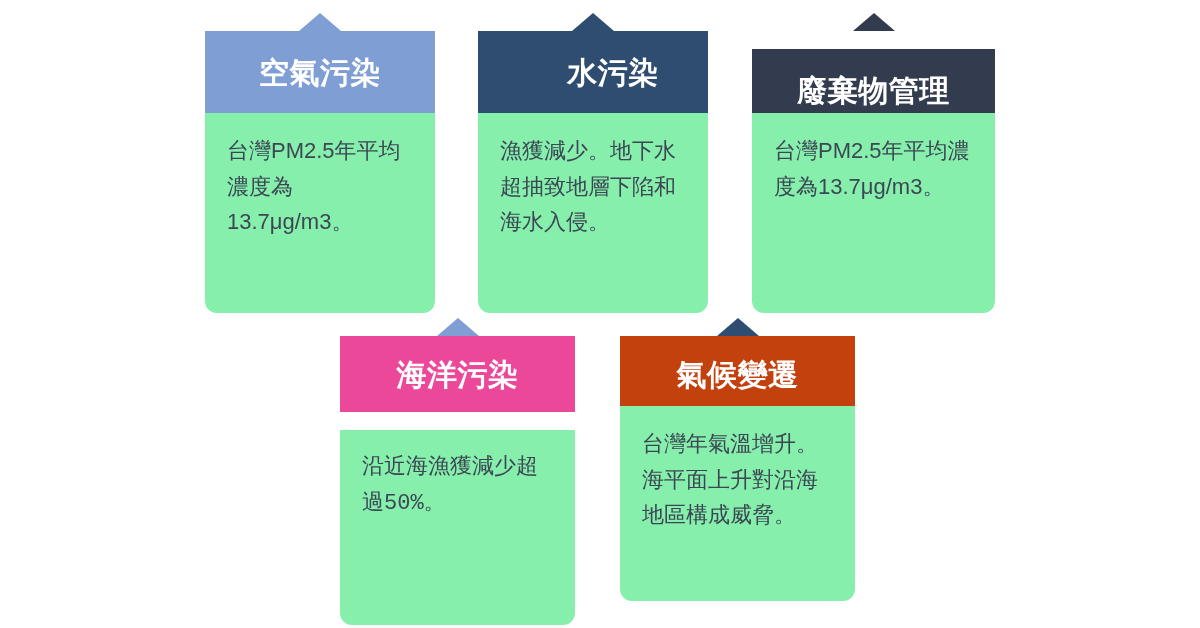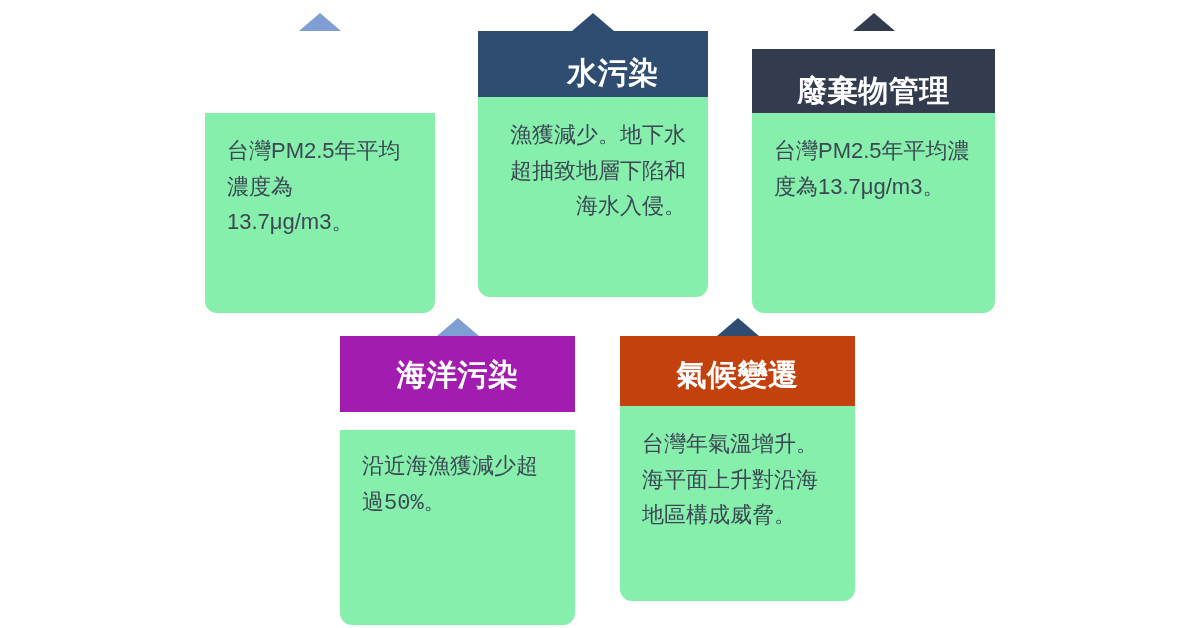--- a/index.html
+++ b/index.html
@@ -77,45 +77,48 @@
     line-height: 1.62;
     word-break: break-word;
   }
 </style>
 </head>
 <body>
 
 <div id="board">
     <div class="card" style="left: 205px; top: 13px; width: 230px; height: 300px;">
       <div class="notch" style="border-bottom: 18px solid rgb(127, 158, 212);"></div>
+      <div class="card-header" style="top: 18px; height: 82px; background: rgb(127, 158, 212);">
+        <div class="card-title">空氣污染</div>
+      </div>
       <div class="card-body" style="top: 100px; height: 200px;">
         <div class="card-text">台灣PM2.5年平均濃度為13.7μg/m3。</div>
       </div>
     </div>
     <div class="card" style="left: 478px; top: 13px; width: 230px; height: 300px;">
       <div class="notch" style="border-bottom: 18px solid rgb(46, 77, 112);"></div>
       <div class="card-header" style="top: 18px; height: 82px; background: rgb(46, 77, 112); padding-left: 40px;">
         <div class="card-title">水污染</div>
       </div>
-      <div class="card-body" style="top: 84px; height: 200px; text-align: right;">
+      <div class="card-body" style="top: 100px; height: 200px;">
         <div class="card-text">漁獲減少。地下水超抽致地層下陷和海水入侵。</div>
       </div>
     </div>
     <div class="card" style="left: 752px; top: 13px; width: 243px; height: 300px;">
       <div class="notch" style="border-bottom: 18px solid rgb(50, 60, 78);"></div>
       <div class="card-header" style="top: 36px; height: 82px; background: rgb(50, 60, 78);">
         <div class="card-title">廢棄物管理</div>
       </div>
       <div class="card-body" style="top: 100px; height: 200px;">
         <div class="card-text">台灣PM2.5年平均濃度為13.7μg/m3。</div>
       </div>
     </div>
     <div class="card" style="left: 340px; top: 318px; width: 235px; height: 289px;">
       <div class="notch" style="border-bottom: 18px solid rgb(127, 158, 212);"></div>
-      <div class="card-header" style="top: 18px; height: 76px; background: #a21caf;">
+      <div class="card-header" style="top: 18px; height: 76px; background: #ec4899;">
         <div class="card-title">海洋污染</div>
       </div>
       <div class="card-body" style="top: 112px; height: 195px; font-family: Liberation Mono, monospace;">
         <div class="card-text">沿近海漁獲減少超過50%。</div>
       </div>
     </div>
     <div class="card" style="left: 620px; top: 318px; width: 235px; height: 289px;">
       <div class="notch" style="border-bottom: 18px solid rgb(46, 77, 112);"></div>
       <div class="card-header" style="top: 18px; height: 76px; background: #c2410c;">
         <div class="card-title">氣候變遷</div>

